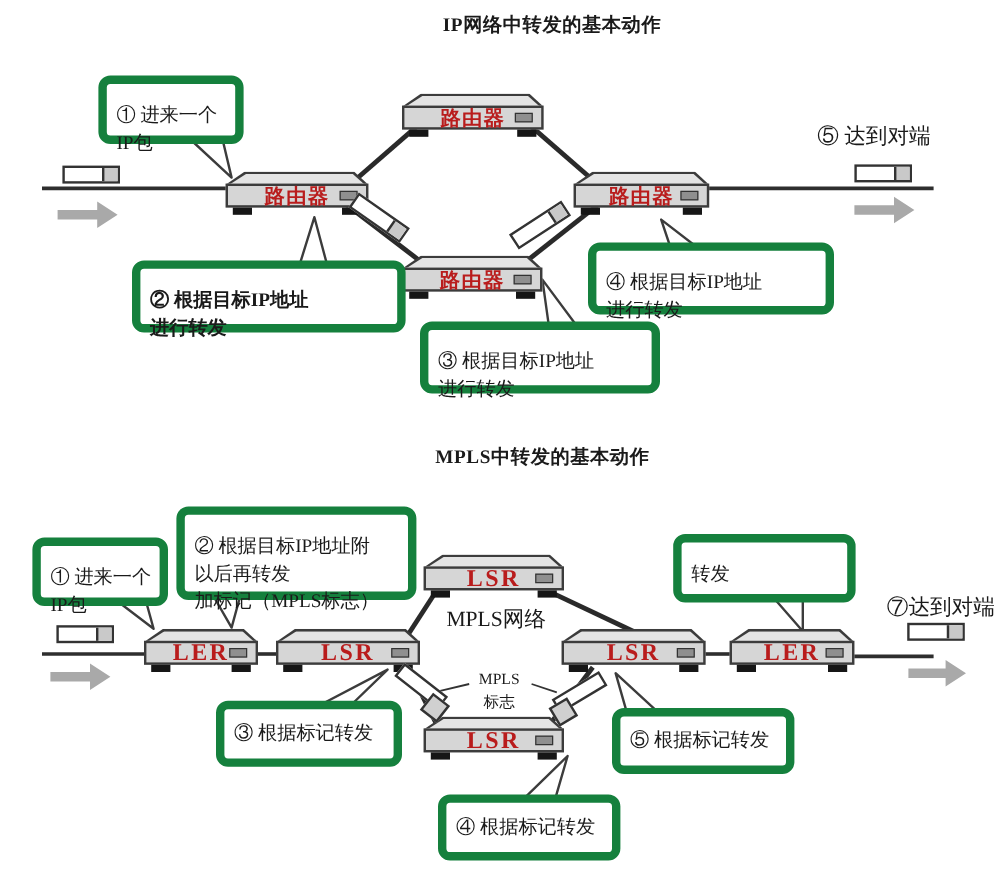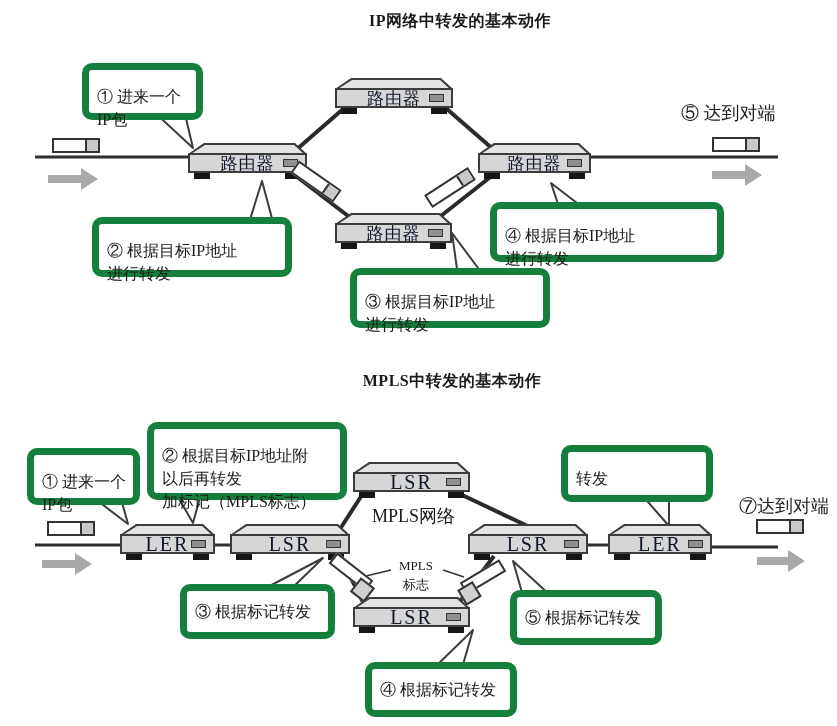--- a/index.html
+++ b/index.html
@@ -21,21 +21,21 @@
   }
   .dev-top::after{
     content:"";position:absolute;left:3px;right:3px;top:2px;bottom:0;background:#e4e4e4;
     clip-path:polygon(0 100%,14px 0,calc(100% - 10px) 0,100% 100%);
   }
   .dev-body{
     position:absolute;left:0;right:0;top:10px;height:20px;box-sizing:border-box;
     background:#d6d6d6;border:2px solid #3c3c3c;
     display:flex;align-items:center;justify-content:center;
   }
-  .dev-label{font-size:17px;color:#0f172a;letter-spacing:1px;white-space:nowrap;line-height:1;}
+  .dev-label{font-size:17px;color:#b91c1c;letter-spacing:1px;white-space:nowrap;line-height:1;font-weight:bold;}
   .dev-label.latin{font-size:20px;letter-spacing:2px;}
   .dev-slot{
     position:absolute;right:7px;top:50%;transform:translateY(-50%);
     width:13px;height:6px;background:#8f8f8f;border:1px solid #333;
   }
   .dev-foot{position:absolute;top:30px;width:16px;height:6px;background:#161616;}
   .dev-foot.l{left:6px;} .dev-foot.r{right:6px;}
   
   .packet{
     position:absolute;width:48px;height:15px;box-sizing:border-box;
@@ -168,29 +168,29 @@
     <span class="pk-end"></span>
   </div>
   <div class="packet" style="left:424px;top:180px;width:52px;transform:rotate(-33deg);">
     <span class="pk-end"></span>
   </div>
 
   <div class="callout" style="left:82px;top:63px;width:121px;height:57px;">
     <div>① 进来一个</div>
     <div>IP包</div>
   </div>
-  <div class="callout" style="left:92px;top:217px;width:200px;height:60px;">
+  <div class="callout" style="left:110px;top:217px;width:228px;height:60px;font-weight:bold;">
     <div>② 根据目标IP地址</div>
     <div>进行转发</div>
   </div>
   <div class="callout" style="left:350px;top:268px;width:200px;height:60px;">
     <div>③ 根据目标IP地址</div>
     <div>进行转发</div>
   </div>
-  <div class="callout" style="left:490px;top:202px;width:234px;height:60px;">
+  <div class="callout" style="left:490px;top:202px;width:205px;height:60px;">
     <div>④ 根据目标IP地址</div>
     <div>进行转发</div>
   </div>
 
   <div class="plain-label" style="left:681px;top:101px;">⑤ 达到对端</div>
 </div>
 
 <div class="abs" style="left:0;top:360px;width:837px;height:366px;padding-left:12px;">
   <div class="title" style="left:292px;top:11px;width:320px;">MPLS中转发的基本动作</div>
 </div>

